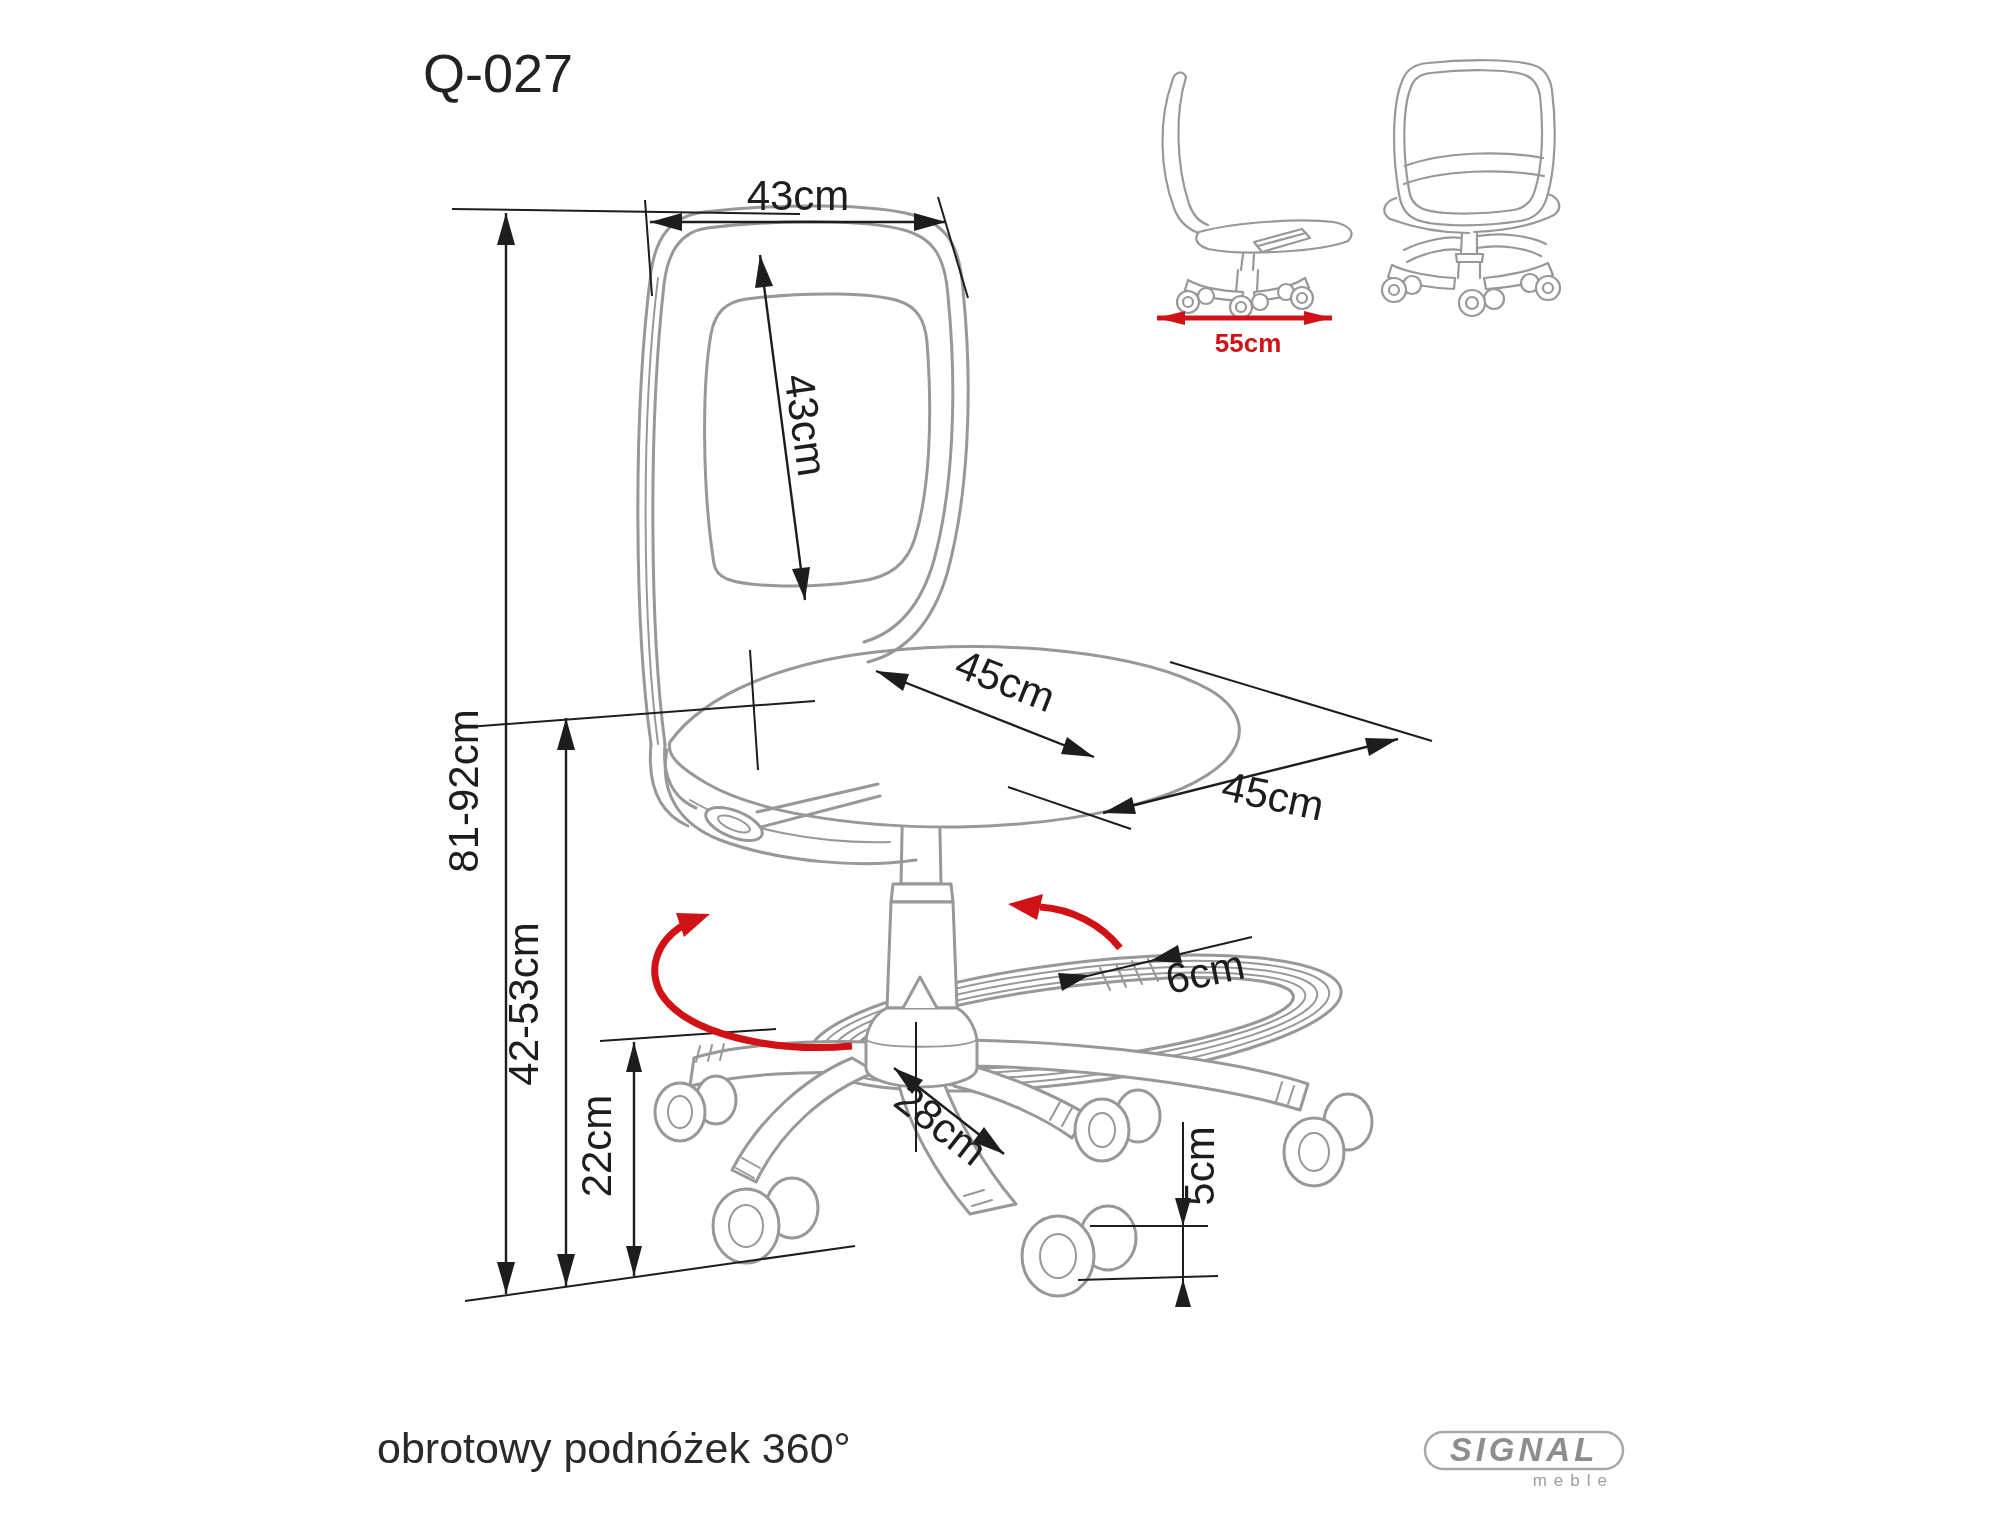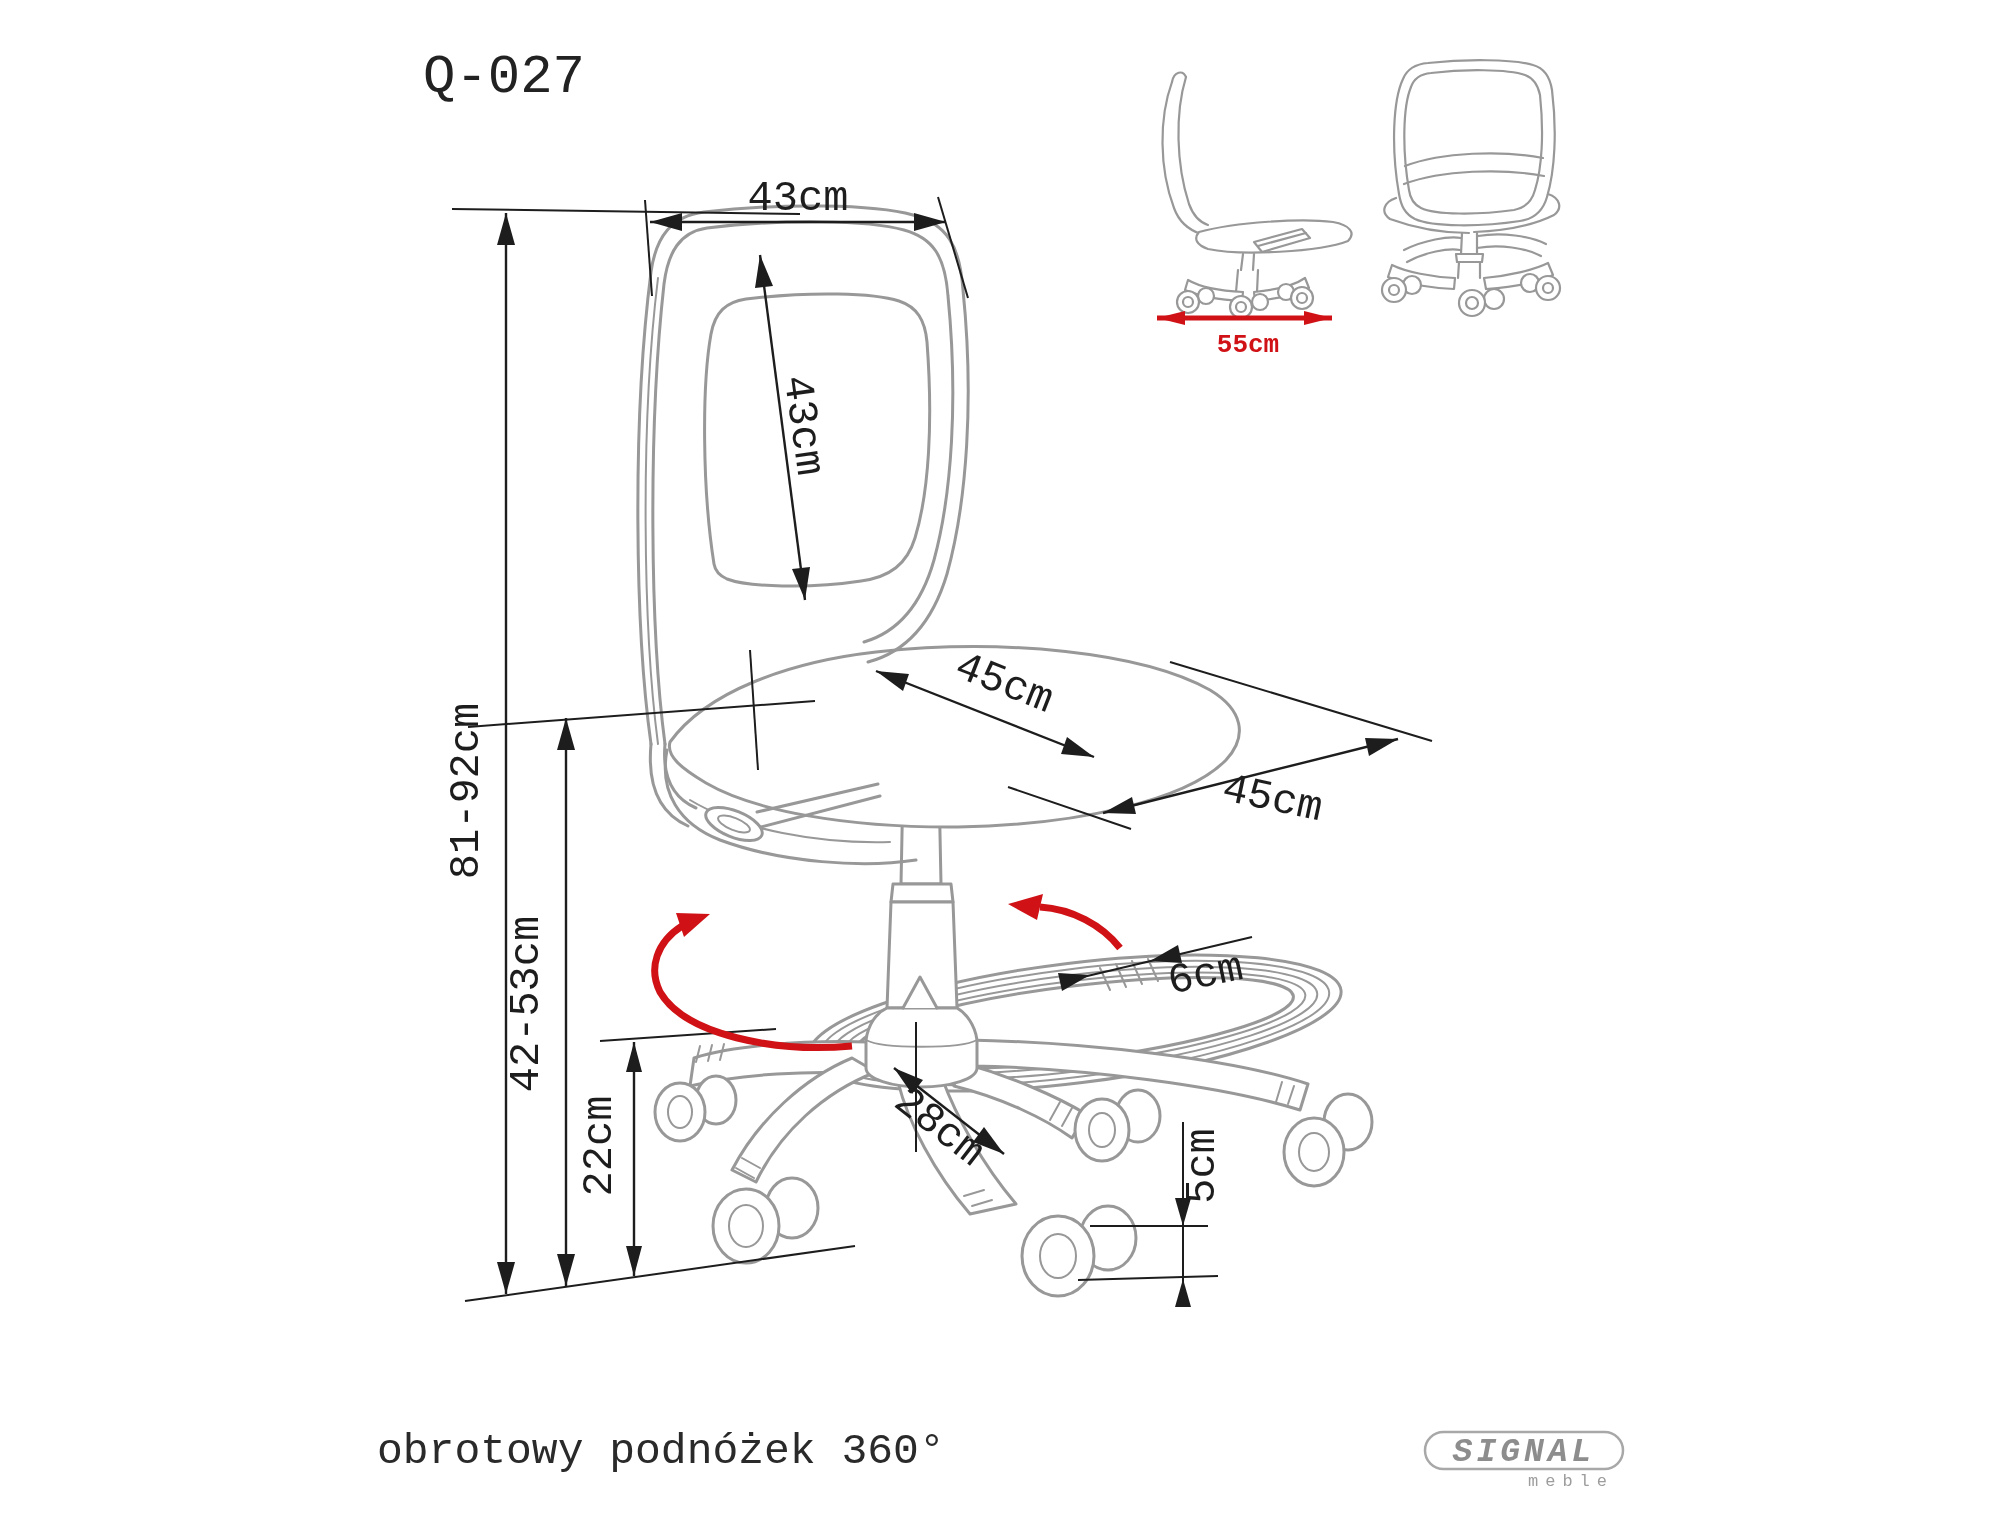--- a/index.html
+++ b/index.html
@@ -1,17 +1,17 @@
 <!DOCTYPE html>
 <html style="--ink: #1d1d1d; --line: #989898; --red: #d01216; --logo: #8d8d8d;"><head>
 <meta charset="utf-8">
 <style>
   html,body{margin:0;padding:0;background:#e9e9e9;}
   .canvas{position:relative;width:2000px;height:1530px;background:#ffffff;margin:0 auto;
-          font-family:Liberation Mono, monospace;overflow:hidden;}
+          font-family:Liberation Sans, sans-serif;overflow:hidden;}
   svg{display:block;width:2000px;height:1530px;}
   
   .draw path,.draw line,.draw ellipse,.draw circle,.draw rect{
       stroke:var(--line,#949494);stroke-width:3;fill:none;stroke-linecap:round;stroke-linejoin:round;}
   .draw .fillw{fill:#ffffff;}
   .draw.mini path,.draw.mini line,.draw.mini ellipse,.draw.mini circle{stroke-width:2.2;}
   .draw .thin{stroke-width:2;}
   
   .dim line,.dim path{stroke:var(--ink,#1d1d1d);stroke-width:2.4;fill:none;}
   .dim .thin{stroke-width:2;}

